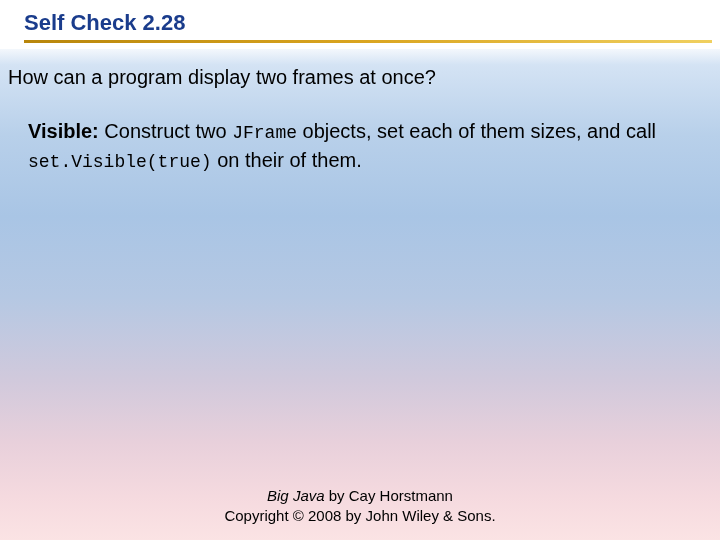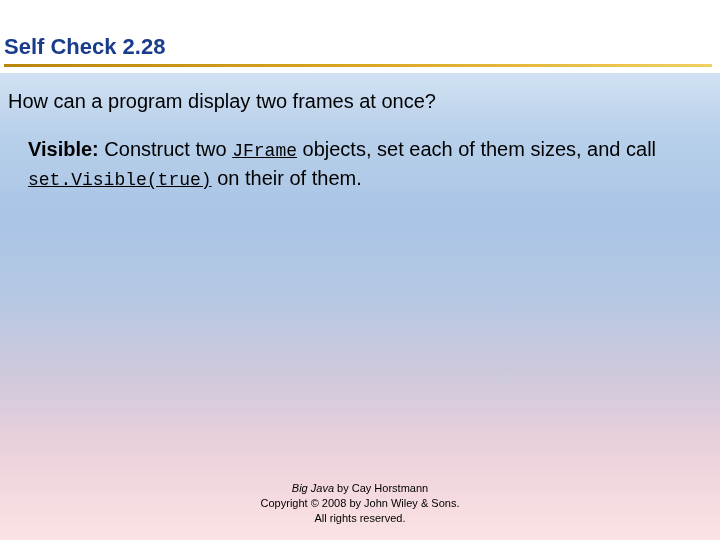--- a/index.html
+++ b/index.html
@@ -5,65 +5,63 @@
   * { margin: 0; padding: 0; box-sizing: border-box; }
   body {
     width: 720px;
     height: 540px;
     font-family: Arial, Helvetica, sans-serif;
     background: linear-gradient(to bottom, #ffffff 0%, #ffffff 8%, #d4e3f4 12%, #b8d0ea 25%, #a9c5e5 40%, #b5c8e3 55%, #d0c9dc 70%, #e8d0db 82%, #f5dadf 92%, #fbe3e4 100%);
     position: relative;
     overflow: hidden;
   }
   .header {
-    padding: 10px 8px 6px 4px;
+    padding: 10px 8px 6px 24px;
     background: #ffffff;
-    margin-top: 24px;
   }
   .title {
     color: #1a3c8c;
     font-size: 22px;
     font-weight: bold;
   }
   .underline {
     margin-top: 4px;
     height: 3px;
     background: linear-gradient(to right, #b8860b 0%, #daa520 50%, #f0d060 100%);
     width: 100%;
   }
   .content {
     padding: 14px 8px 0 8px;
   }
   .question {
     color: #000;
     font-size: 20px;
     line-height: 1.4;
-    margin-bottom: 20px;
+    margin-bottom: 26px;
   }
   .answer-block {
     padding-left: 20px;
     color: #000;
     font-size: 20px;
     line-height: 1.4;
   }
   .answer-label {
     font-weight: bold;
   }
   .code {
     font-family: "Courier New", Courier, monospace;
     font-size: 18px;
-    text-decoration: underline;
   }
   .footer {
     position: absolute;
     bottom: 14px;
     left: 0;
     width: 100%;
     text-align: center;
-    font-size: 11px;
+    font-size: 15px;
     line-height: 1.35;
     color: #000;
   }
   .footer .booktitle {
     font-style: italic;
   }
 </style>
 </head>
 <body>
 
@@ -73,14 +71,13 @@
 </div>
 
 <div class="content">
   <div class="question">How can a program display two frames at once?</div>
   <div class="answer-block"><span class="answer-label">Visible:</span><span> Construct two </span><span class="code">JFrame</span><span> objects, set each of them sizes, and call </span><span class="code">set.Visible(true)</span><span> on their of them.</span></div>
 </div>
 
 <div class="footer">
   <div><span class="booktitle">Big Java</span><span> by Cay Horstmann</span></div>
   <div>Copyright © 2008 by John Wiley &amp; Sons.</div>
-  <div>All rights reserved.</div>
 </div>
 
 </body></html>

